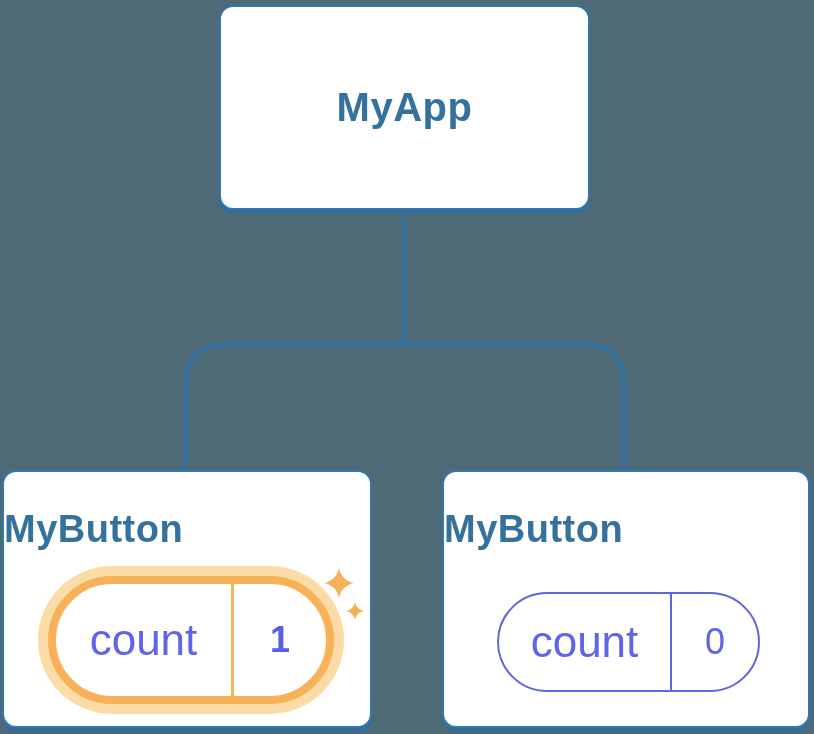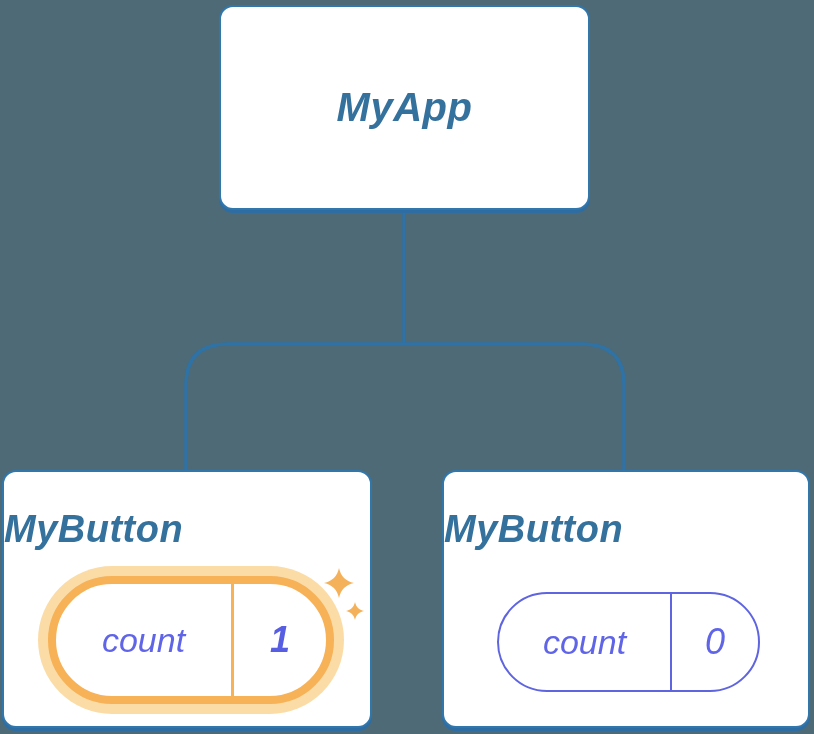--- a/index.html
+++ b/index.html
@@ -23,21 +23,20 @@
     height: 734px;
     display: block;
   }
   .card {
     position: absolute;
     background: #FFFFFF;
     border: 2px solid #3277AB;
     border-radius: 14px;
     box-shadow: 0 3px 0 #2E6DA4;
     box-sizing: border-box;
-    font-style: italic;
   }
   .card-root {
     left: 219px;
     top: 5px;
     width: 371px;
     height: 205px;
     display: flex;
     align-items: center;
     justify-content: center;
   }
@@ -103,21 +102,21 @@
   .pill-highlighted .pill-value { width: 92px; }
   .pill-default .pill-value { width: 86px; }
   .pill-divider {
     flex: 0 0 auto;
     align-self: stretch;
   }
   .pill-highlighted .pill-divider { width: 3px; background: #F7B156; }
   .pill-default .pill-divider { width: 2px; background: #5F64E0; }
   .state-name {
     color: #6065E8;
-    font-size: 34px;
+    font-size: 44px;
   }
   .state-value {
     color: #6065E8;
     font-size: 36px;
   }
   .state-value-bold {
     font-weight: bold;
     color: #575EE2;
   }
   .sparkle {

